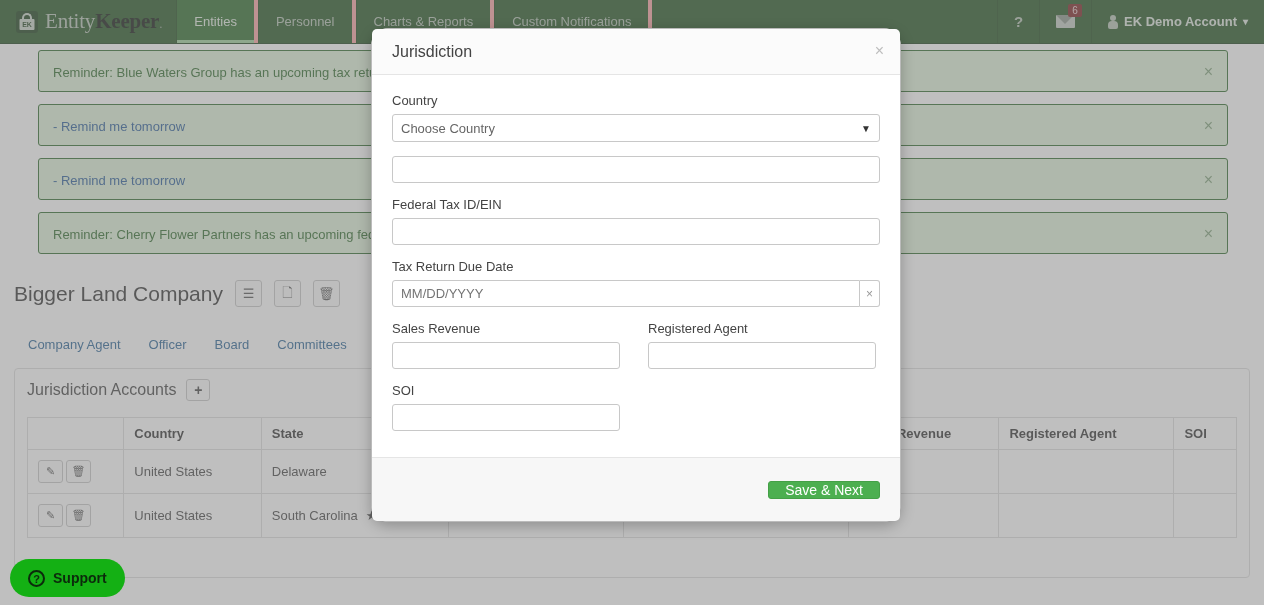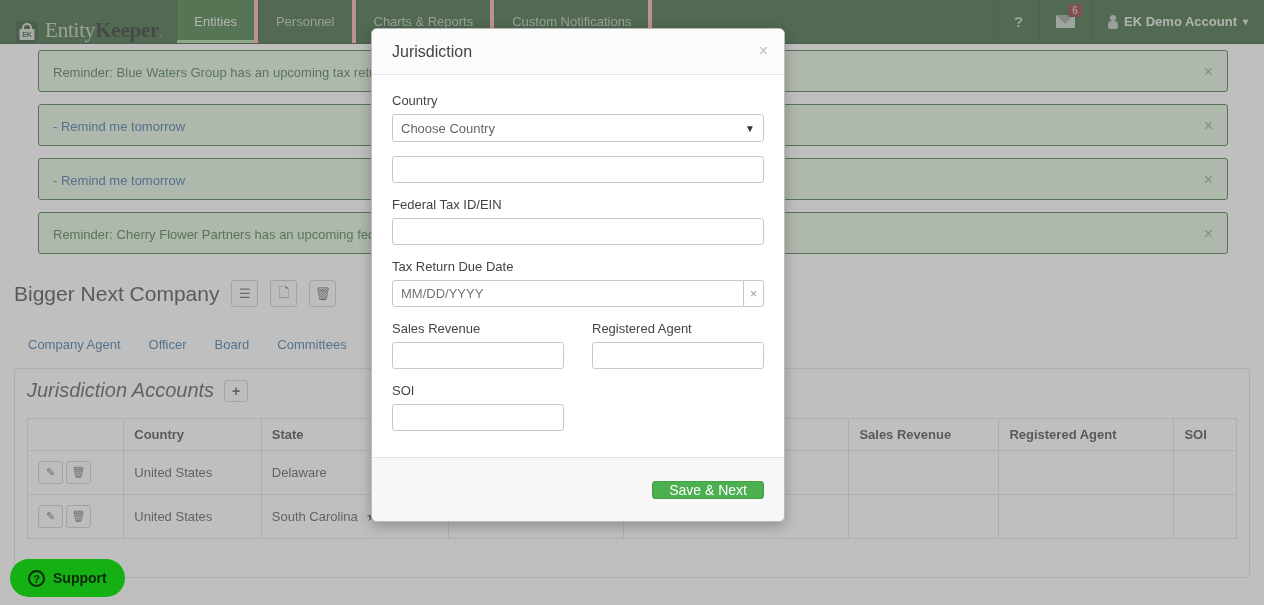--- a/index.html
+++ b/index.html
@@ -13,21 +13,21 @@
   #page { position: relative; width: 1264px; height: 605px; overflow: hidden; background:#fff; }
 
   
   .topnav {
     position: absolute; left:0; top:0; width:1264px; height:44px;
     background:#245423;
     border-bottom: 1px solid #1b3f1a;
     display:flex; align-items:stretch;
     z-index: 5;
   }
-  .brand { display:flex; align-items:flex-end; padding:0 14px 0 16px; gap:7px; }
+  .brand { display:flex; align-items:center; padding:0 14px 0 16px; gap:7px; }
   .lock-badge {
     width:22px; height:22px; background:#1b3f1a; border-radius:3px;
     display:flex; align-items:center; justify-content:center;
     position:relative;
   }
   .lock-badge .shackle {
     position:absolute; top:2px; left:50%; transform:translateX(-50%);
     width:10px; height:7px; border:2px solid #c9d3c8; border-bottom:none;
     border-radius:5px 5px 0 0;
   }
@@ -92,21 +92,21 @@
   .entity-head { display:flex; align-items:center; gap:12px; padding: 14px 0 0 14px; }
   .entity-title { font-size:21px; color:#333; font-weight:normal; }
   .iconbtn {
     width:27px; height:27px; border:1px solid #c7c7c7; border-radius:3px; background:#fbfbfb;
     display:inline-flex; align-items:center; justify-content:center; color:#555; font-size:13px;
   }
   .tabs { display:flex; gap:0; padding: 26px 0 0 14px; font-size:13px; }
   .tabs .tab { padding: 4px 14px; color:#2a6496; }
   .panel { margin: 12px 14px 0 14px; border:1px solid #dddddd; border-radius:4px; height:210px; background:#fff;}
   .panel-head { display:flex; align-items:center; gap:10px; padding:10px 12px 6px 12px; }
-  .panel-title { font-size:20px; color:#444; font-weight:normal;font-style:italic;}
+  .panel-title { font-size:16px; color:#444; font-weight:normal;}
   .plus {
     width:24px; height:22px; border:1px solid #c7c7c7; border-radius:3px; background:#fbfbfb;
     display:inline-flex; align-items:center; justify-content:center; color:#444; font-size:14px; font-weight:bold;
   }
   table.jtab { width: calc(100% - 24px); margin: 10px 12px 0 12px; border-collapse:collapse; font-size:13px; }
   table.jtab th {
     border:1px solid #dddddd; padding:8px 10px; text-align:left; font-weight:bold; color:#333; white-space:nowrap;
   }
   table.jtab td {
     border:1px solid #dddddd; padding:10px 10px; color:#444; height:38px; vertical-align:middle; white-space:nowrap;
@@ -116,22 +116,22 @@
   .star { color:#444; margin-left:8px; }
 
   
   .backdrop {
     position:absolute; left:0; top:0; width:1264px; height:605px;
     background:#7f7f7f; opacity:0.5; z-index:20;
   }
 
   
   .modal {
-    position:absolute; left:371px; top:28px; width:414px;
-    background:#fff; border:1px solid #bbb; border-radius:6px;
+    position:absolute; left:371px; top:28px; width:530px;
+    background:#fff; border:1px solid #bbb; border-radius:17px;
     box-shadow: 0 4px 14px rgba(0,0,0,.25);
     z-index:30;
   }
   .modal-head {
     position:relative; height:46px; border-bottom:1px solid #e5e5e5; background:#fbfbfb;
     border-radius:5px 5px 0 0; display:flex; align-items:center; padding:0 20px;
   }
   .modal-title { font-size:16px; color:#444; }
   .modal-x { position:absolute; right:16px; top:13px; font-size:16px; color:#bdbdbd; }
   .modal-body { padding: 18px 20px 26px 20px; background:#fff; }
@@ -234,21 +234,21 @@
         <a>- Remind me tomorrow</a>
         <span class="x">×</span>
       </div>
       <div class="alert">
         <span>Reminder: Cherry Flower Partners has an upcoming federa</span>
         <span class="x">×</span>
       </div>
     </div>
 
     <div class="entity-head">
-      <div class="entity-title">Bigger Next Company</div>
+      <div class="entity-title">Bigger Land Company</div>
       <div class="iconbtn">☰</div>
       <div class="iconbtn">🗋</div>
       <div class="iconbtn">🗑</div>
     </div>
 
     <div class="tabs">
       <div class="tab">Company Agent</div>
       <div class="tab">Officer</div>
       <div class="tab">Board</div>
       <div class="tab">Committees</div>

